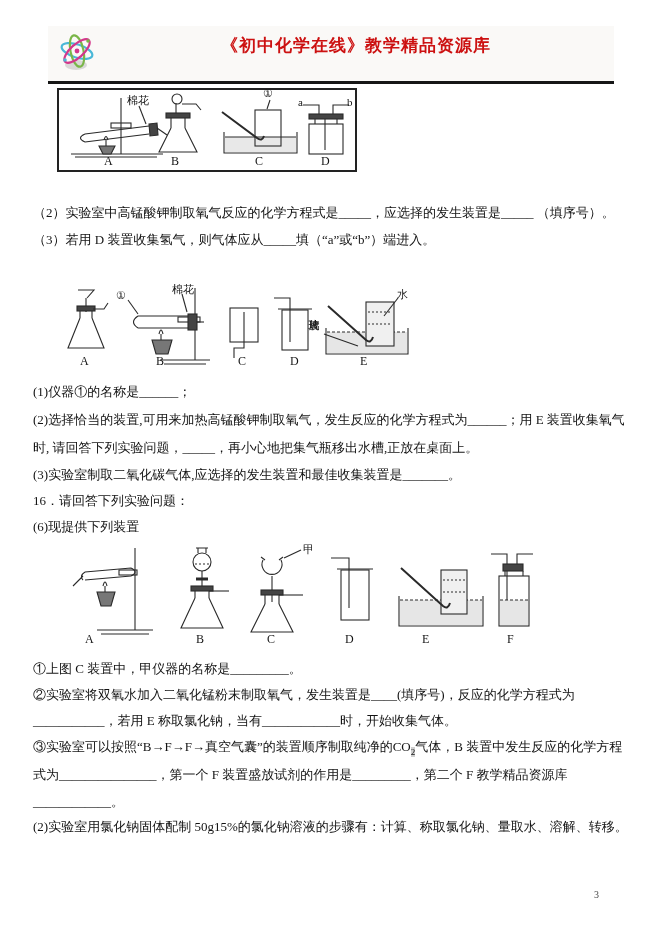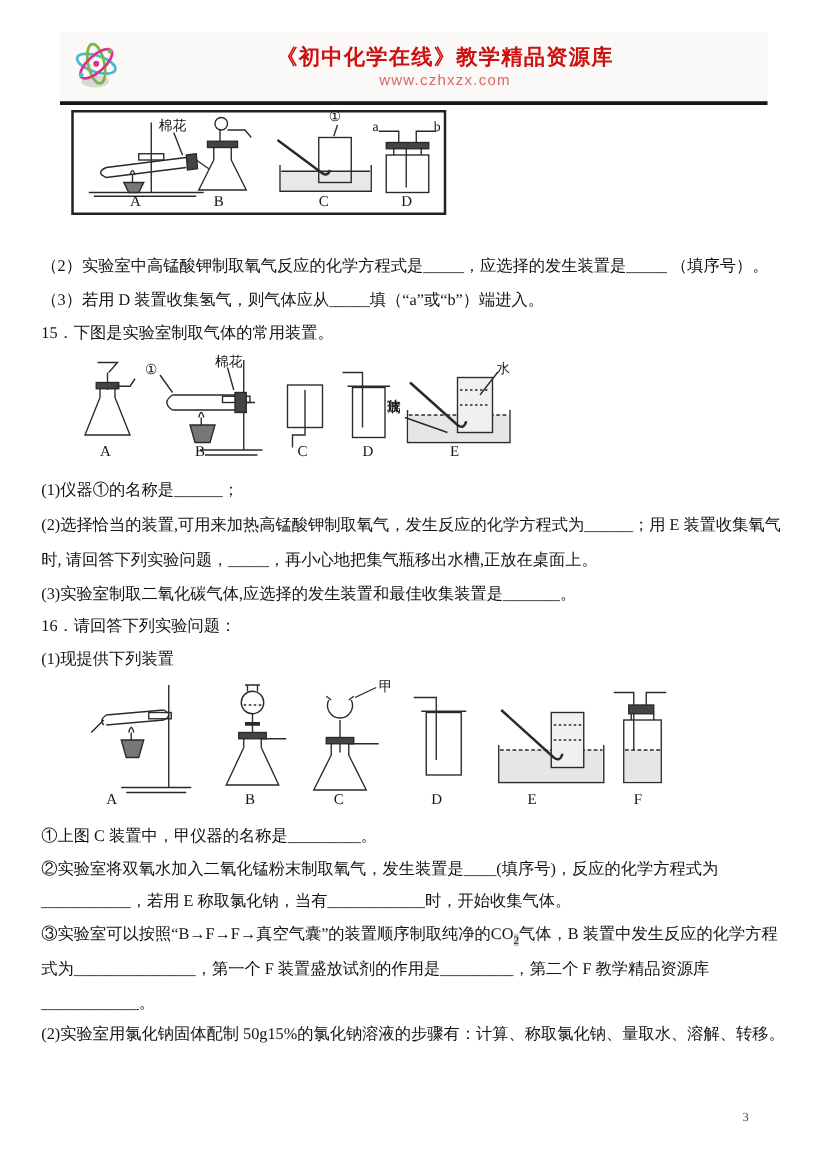--- a/index.html
+++ b/index.html
@@ -42,21 +42,20 @@
       <g fill="none" stroke-width="2.2">
         <ellipse cx="21" cy="22" rx="16" ry="6.5" stroke="#4ab8d8" transform="rotate(18 21 22)"></ellipse>
         <ellipse cx="21" cy="22" rx="16" ry="6.5" stroke="#7ab648" transform="rotate(78 21 22)"></ellipse>
         <ellipse cx="21" cy="22" rx="16" ry="6.5" stroke="#d4368c" transform="rotate(138 21 22)"></ellipse>
       </g>
       <circle cx="21" cy="22" r="2.4" fill="#d4368c"></circle>
       <circle cx="32" cy="12" r="1.8" fill="#7ab648"></circle>
       <circle cx="9" cy="31" r="1.8" fill="#4ab8d8"></circle>
     </svg>
     <div id="hdr-title" style="color: rgb(204, 17, 17);">《初中化学在线》教学精品资源库</div>
-    <div id="hdr-url" style="color: rgb(224, 102, 102);">www.czhxzx.com</div>
   </div>
 
   <div id="fig1" class="fig">
     <svg width="296" height="80" viewBox="0 0 296 80" fill="none" stroke="#2a2a2a" stroke-width="1.1">
 
       <g>
         <line x1="12" y1="64" x2="104" y2="64"></line>
           <line x1="16" y1="67" x2="98" y2="67"></line>
         <line x1="62" y1="8" x2="62" y2="64"></line>
         <rect x="52" y="33" width="20" height="5"></rect>
@@ -100,21 +99,20 @@
     <span class="ann" style="left:288px;top:6px">b</span>
     <span class="apl" style="left:45px;top:64px">A</span>
     <span class="apl" style="left:112px;top:64px">B</span>
     <span class="apl" style="left:196px;top:64px">C</span>
     <span class="apl" style="left:262px;top:64px">D</span>
   </div>
 
   <div class="tline" style="top:204px">（2）实验室中高锰酸钾制取氧气反应的化学方程式是_____，应选择的发生装置是_____ （填序号）。</div>
   <div class="tline" style="top:231px">（3）若用 D 装置收集氢气，则气体应从_____填（“a”或“b”）端进入。</div>
 
-  <div class="tline" style="top:257px">15．下图是实验室制取气体的常用装置。</div>
 
   <div id="fig2" class="fig">
     <svg width="355" height="92" viewBox="0 0 355 92" fill="none" stroke="#2a2a2a" stroke-width="1.1">
 
       <g>
         <path d="M18,8 H34 L27,16 M26,16 V30"></path>
         <rect x="17" y="24" width="18" height="5" fill="#444"></rect>
         <path d="M20,29 V36 M32,29 V36 M20,36 L8,66 H44 L32,36"></path>
         <path d="M33,27 L44,27 L48,21"></path>
       </g>
@@ -167,21 +165,21 @@
     <span class="apl" style="left:230px;top:72px">D</span>
     <span class="apl" style="left:300px;top:72px">E</span>
   </div>
 
   <div class="tline" style="top:383px">(1)仪器①的名称是______；</div>
   <div class="tline" style="top:411px">(2)选择恰当的装置,可用来加热高锰酸钾制取氧气，发生反应的化学方程式为______；用 E 装置收集氧气</div>
   <div class="tline" style="top:439px">时, 请回答下列实验问题，_____，再小心地把集气瓶移出水槽,正放在桌面上。</div>
   <div class="tline" style="top:466px">(3)实验室制取二氧化碳气体,应选择的发生装置和最佳收集装置是_______。</div>
 
   <div class="tline" style="top:492px">16．请回答下列实验问题：</div>
-  <div class="tline" style="top:518px">(1)现提供下列装置</div>
+  <div class="tline" style="top:518px">(6)现提供下列装置</div>
 
   <div id="fig3" class="fig">
     <svg width="480" height="108" viewBox="0 0 480 108" fill="none" stroke="#2a2a2a" stroke-width="1.1">
 
       <g>
         <line x1="80" y1="8" x2="80" y2="90"></line>
         <path d="M42,90 H98 M46,94 H94"></path>
         <rect x="64" y="30" width="18" height="5"></rect>
         <path d="M30,32 L76,28 M30,40 L76,36 M76,28 Q84,32 76,36"></path>
         <path d="M30,32 Q24,36 28,40 M28,36 L18,46"></path>

